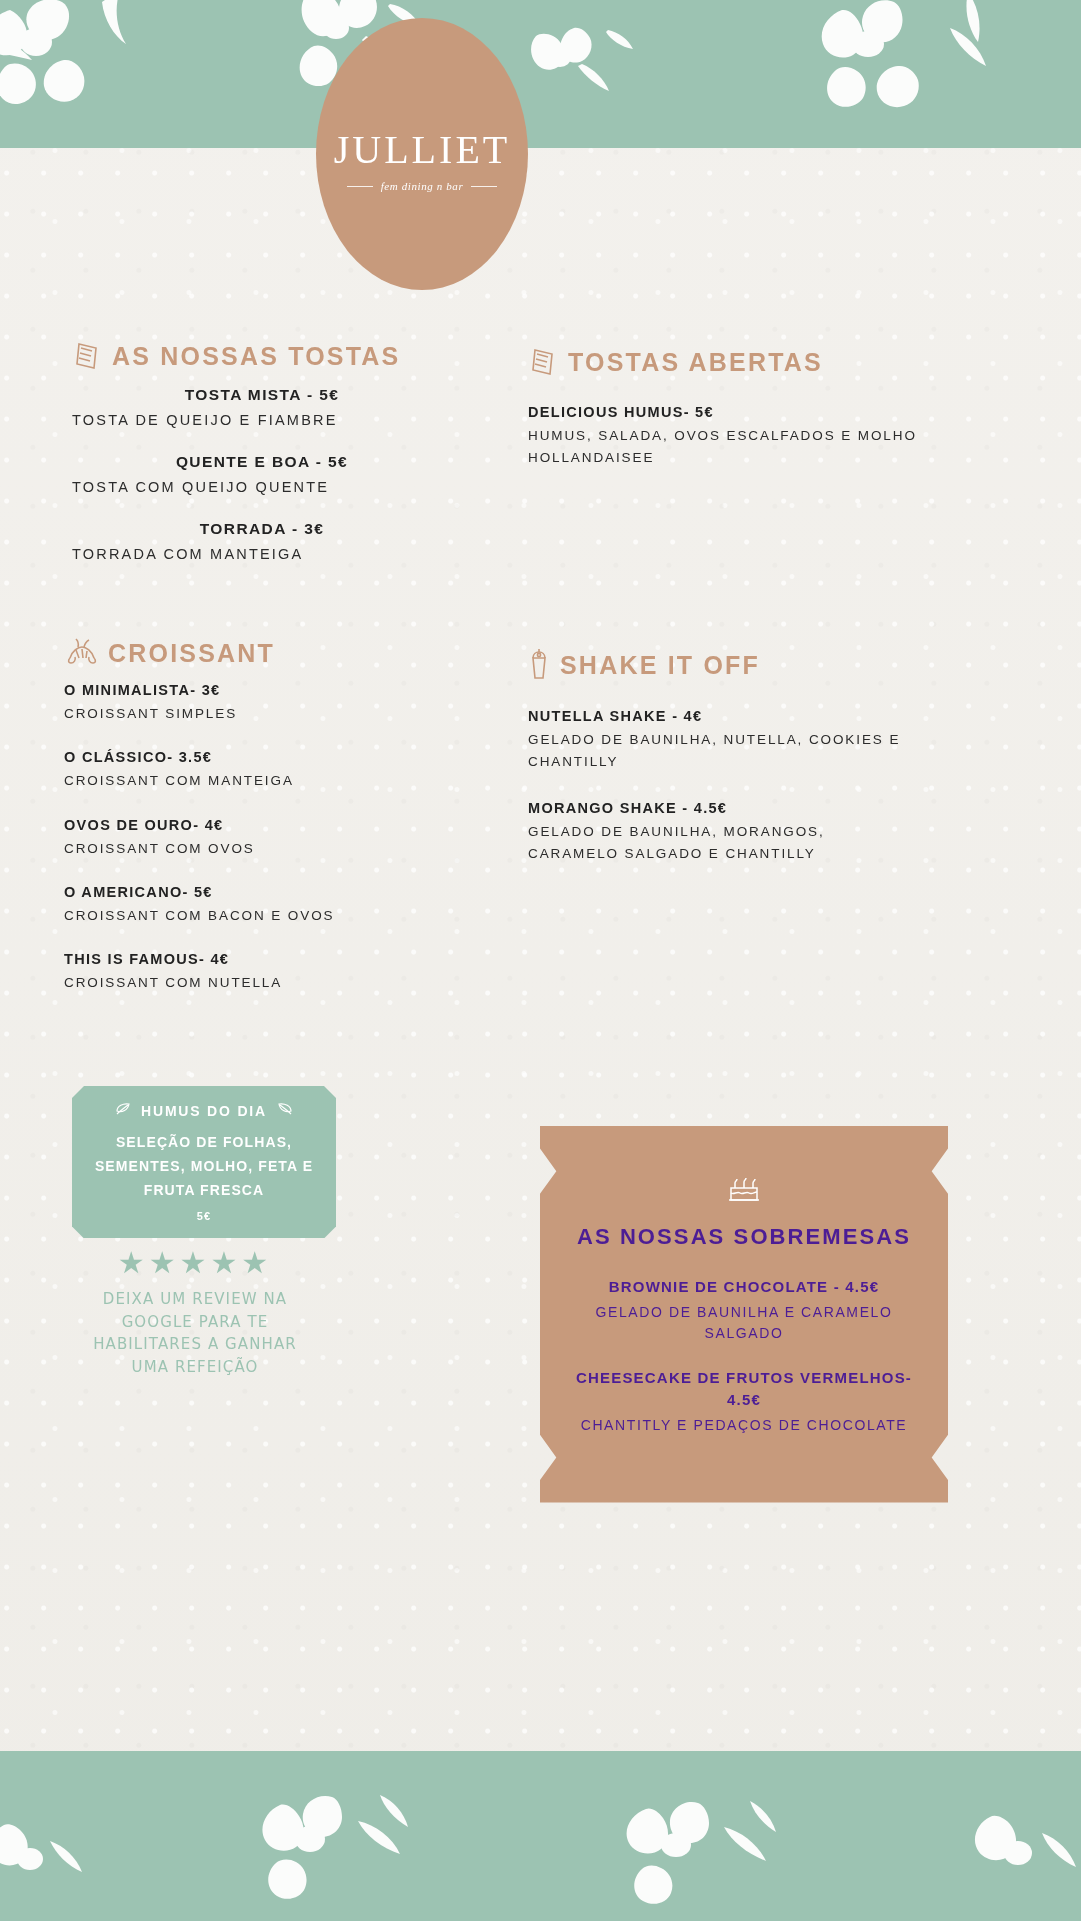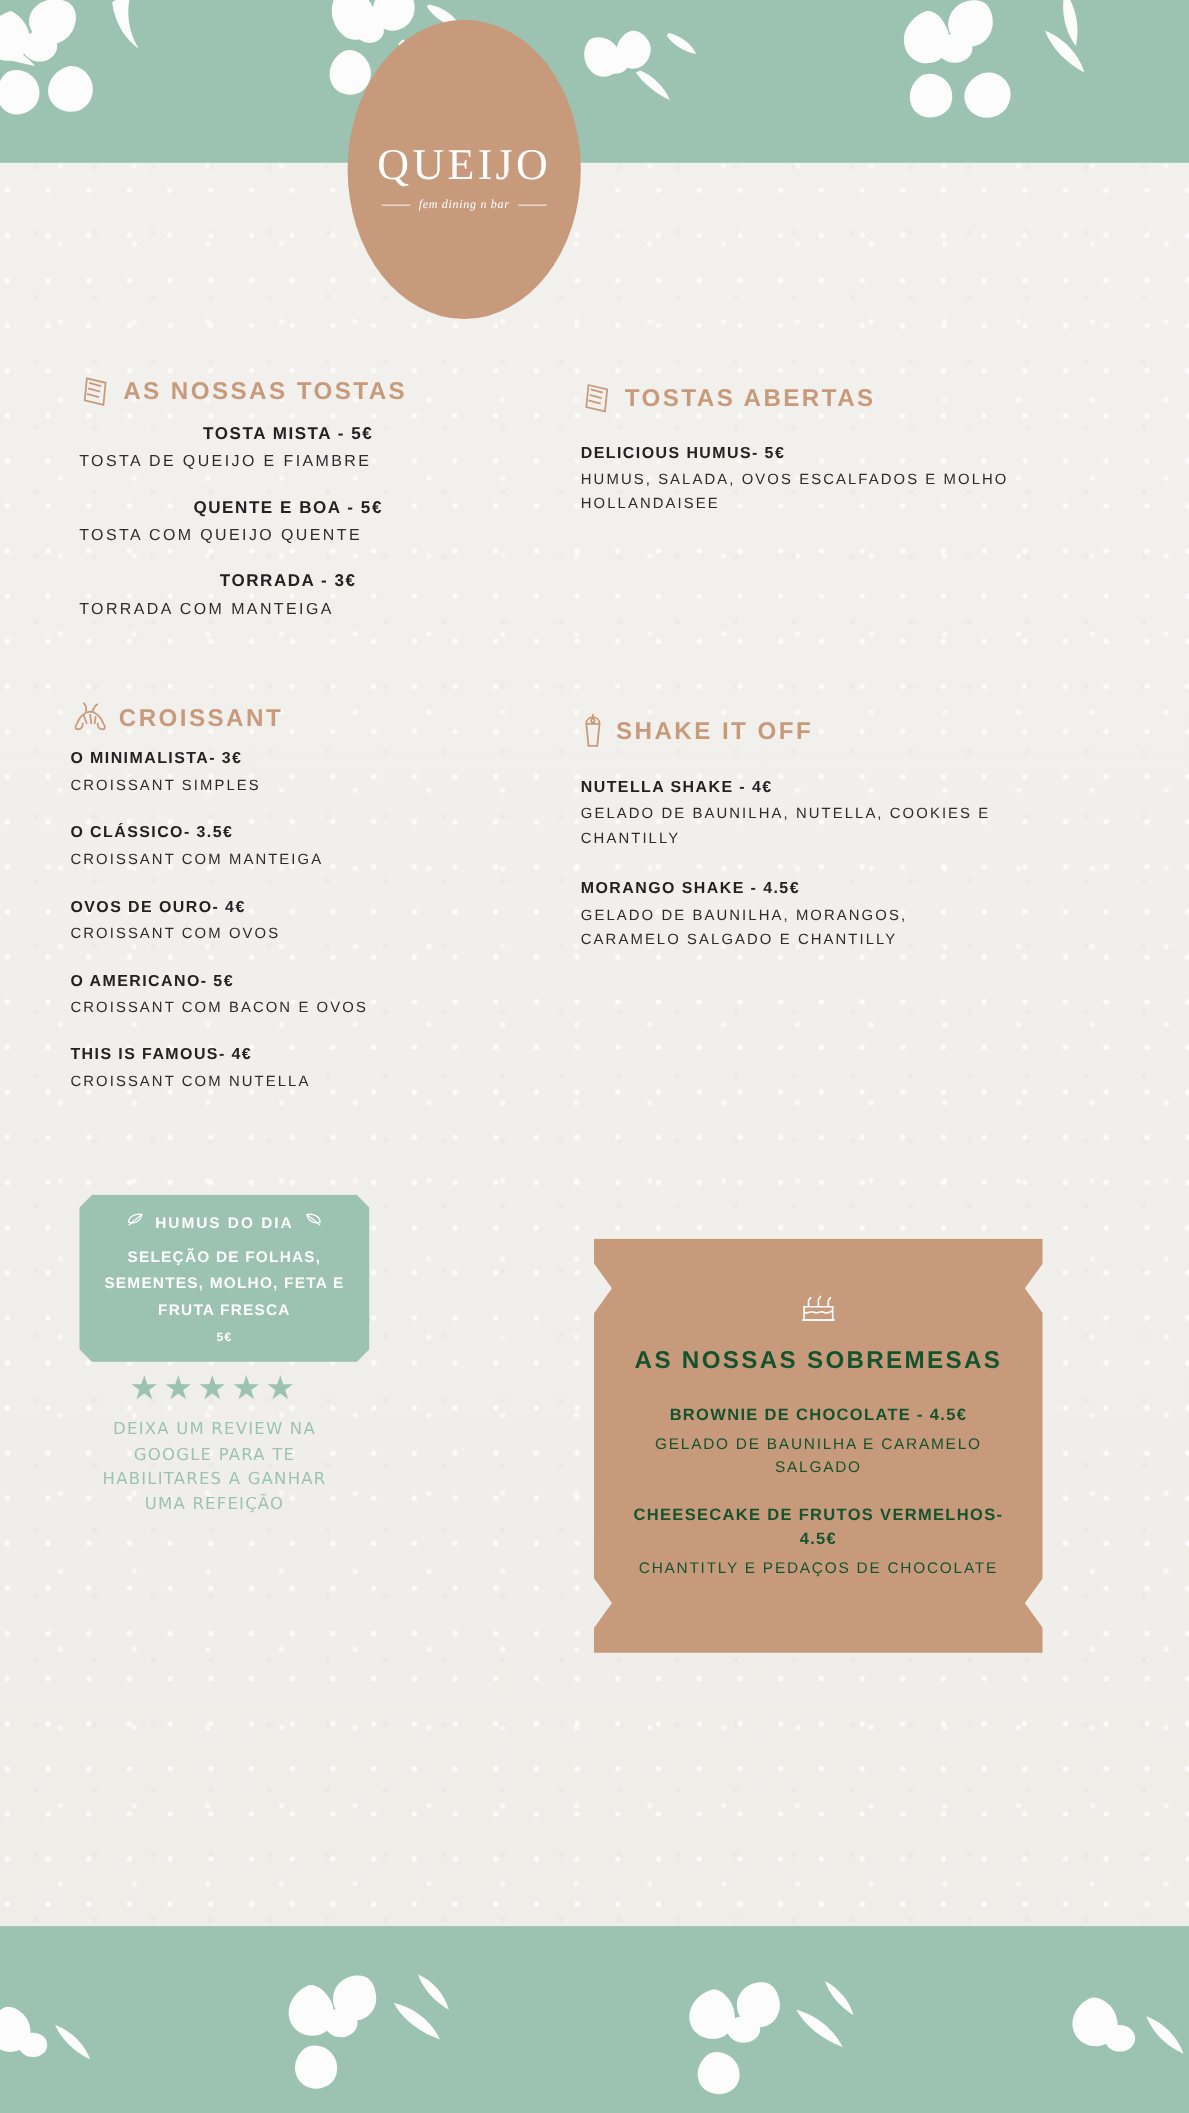--- a/index.html
+++ b/index.html
@@ -86,21 +86,21 @@
     position: absolute;
   }
   .sec-head {
     display: flex;
     align-items: center;
     gap: 10px;
     margin-bottom: 14px;
   }
   .sec-title {
     color: #c79a7c;
-    font-size: 22px;
+    font-size: 25px;
     font-weight: bold;
     letter-spacing: 2.2px;
     text-transform: uppercase;
   }
   .sec-icon { flex: 0 0 auto; line-height: 0; }
 
   .item { margin-bottom: 20px; }
   .item-name {
     color: #222;
     font-size: 14.5px;
@@ -183,21 +183,21 @@
   }
 
   
   .dessert {
     position: absolute;
     left: 540px;
     top: 1126px;
     width: 408px;
     padding: 40px 30px 44px;
     background: #c79a7c;
-    color: #14532d;
+    color: #4c1d95;
     text-align: center;
     box-sizing: border-box;
     clip-path: polygon(
       0 0, 100% 0,
       100% 6%, 96% 12%, 100% 18%,
       100% 82%, 96% 88%, 100% 94%,
       100% 100%, 0 100%,
       0 94%, 4% 88%, 0 82%,
       0 18%, 4% 12%, 0 6%
     );
@@ -272,21 +272,21 @@
         <path d="M46 78c-11 9-12 25-2 33 9 7 23 4 29-5 5-9 3-21-6-27-7-5-16-5-21-1z"></path>
         <path d="M108 74c-13 1-23 13-21 25 2 12 15 19 27 15 11-3 17-15 14-26-3-9-12-15-20-14z"></path>
         <ellipse cx="78" cy="52" rx="16" ry="13"></ellipse>
         <path d="M160 36c16 6 30 20 36 38-16-8-30-22-36-38z"></path>
         <path d="M178 0c10 14 14 32 10 50-10-14-14-32-10-50z"></path>
       </g>
     </svg>
   </div>
 
   <div class="logo-badge">
-    <div class="logo-word">QUEIJO</div>
+    <div class="logo-word">JULLIET</div>
     <div class="logo-sub">fem dining n bar</div>
   </div>
 
   <div class="section sec-tostas" style="left:72px; top:340px; width:380px;">
     <div class="sec-head">
       <span class="sec-icon">
         <svg width="30" height="32" viewBox="0 0 30 32">
             <g fill="none" stroke="#c79a7c" stroke-width="1.6">
           <path d="M7 4 L24 8 L22 28 L5 24 Z"></path>
               <path d="M9 8 L20 11"></path>

